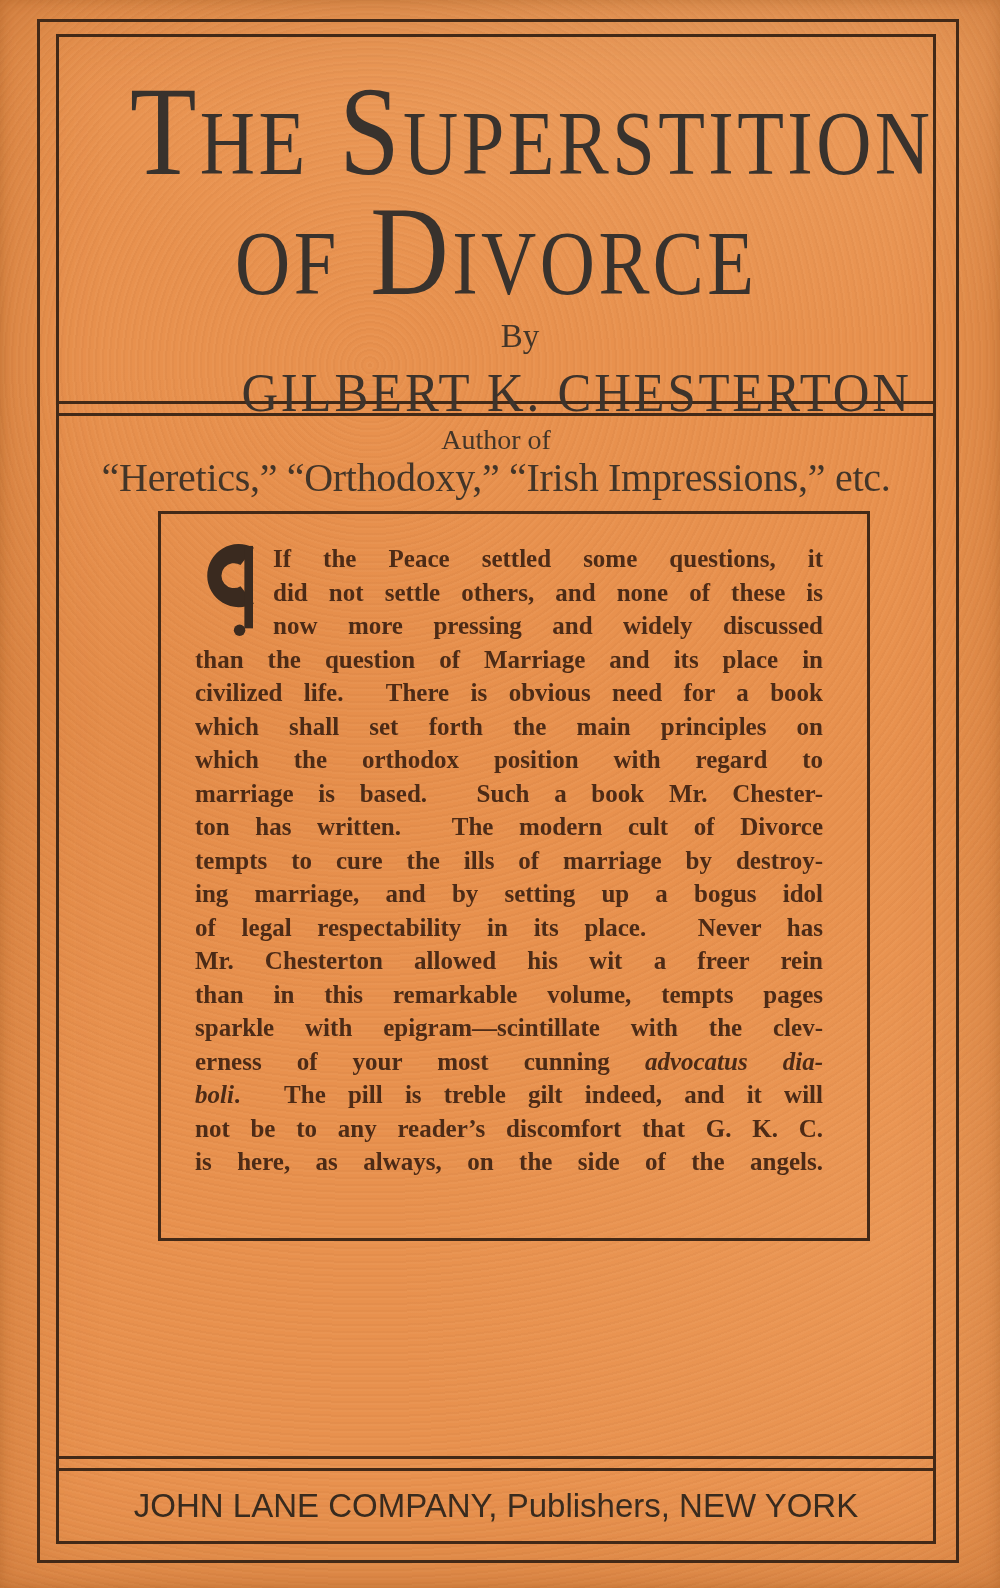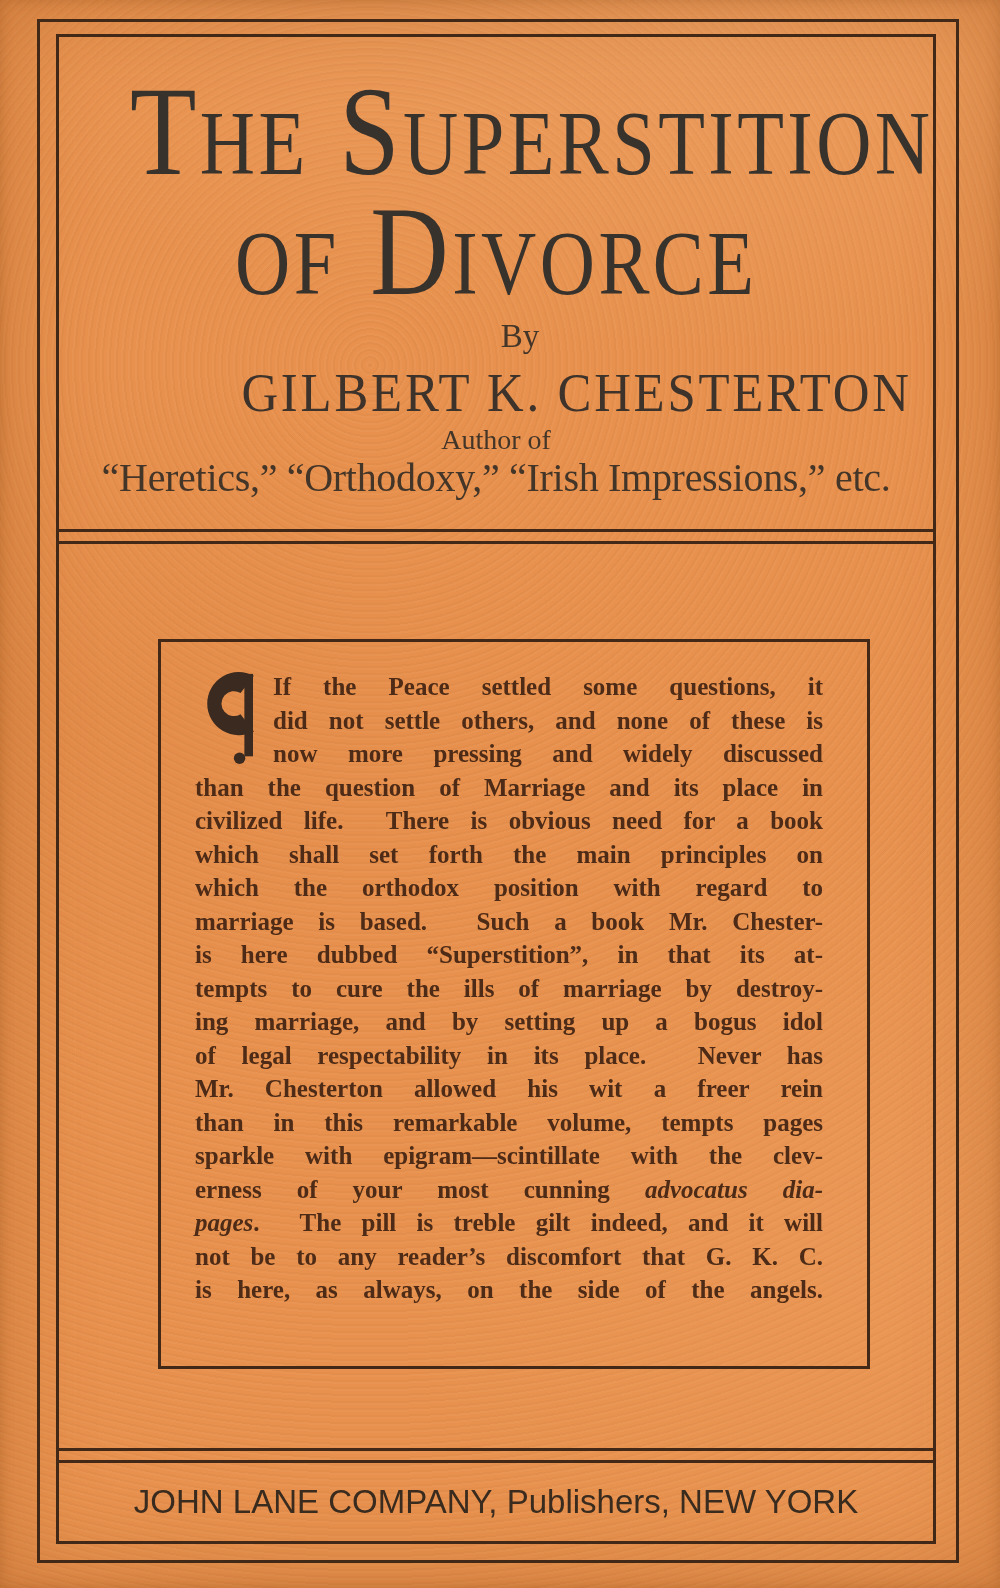--- a/index.html
+++ b/index.html
@@ -28,21 +28,21 @@
   .outer-border{
     position:absolute; left:37px; right:41px; top:19px; bottom:25px;
     border:3px solid var(--ink);
   }
   .inner-border{
     position:absolute; left:16px; right:20px; top:12px; bottom:16px;
     border:3px solid var(--ink);
     display:flex; flex-direction:column;
   }
   
-  .title-block{ height:492px; text-align:center; color:var(--title-ink); }
+  .title-block{ height:364px; text-align:center; color:var(--title-ink); }
   .title-line{ display:block; white-space:nowrap; }
   .squish{ display:inline-block; transform:scaleX(.85); transform-origin:50% 50%; }
   .t1{ font-size:128px; line-height:108px; font-variant:small-caps; letter-spacing:4px; margin-top:40px; }
   .t2{ font-size:128px; line-height:108px; font-variant:small-caps; letter-spacing:4px; margin-top:12px; }
   .by{ font-size:33px; line-height:34px; margin-top:14px; color:#433528;padding-left:48px; }
   .author{ font-size:54px; line-height:56px; letter-spacing:3px; margin-top:12px; color:#3d332b;text-align:right; }
   .author .squish{ transform:scaleX(.94); }
   .author-of{ font-size:28px; line-height:30px; margin-top:4px; color:#433528; }
   .works{ font-size:40px; line-height:34px; margin-top:6px; letter-spacing:-.3px; color:#433528; }
   
@@ -62,21 +62,21 @@
     font-size:25px; line-height:33.5px;
     color:var(--body-ink);
   }
   .bl{ text-align:justify; text-align-last:justify; }
   .bl:last-child{ text-align-last:justify; }
   .bl i{ font-style:italic; }
   .dropcap{ float:left; width:70px; height:92px; margin:2px 8px 0 0; color:#3a2a1f; }
   .dropcap svg{ display:block; width:70px; height:92px; }
   
   .pub-block{
-    height:78px; display:flex; align-items:center; justify-content:center;
+    height:70px; display:flex; align-items:center; justify-content:center;
     font-family:"Liberation Sans", sans-serif;
     font-size:33px; color:var(--pub-ink); letter-spacing:0px; white-space:nowrap;
   }
 </style>
 </head>
 <body>
 
 <div class="cover">
   <div class="outer-border">
     <div class="inner-border">
@@ -106,29 +106,29 @@
             </span>
 
           <div class="bl"><span>If the Peace settled some questions, it</span></div>
               <div class="bl"><span>did not settle others, and none of these is</span></div>
               <div class="bl"><span>now more pressing and widely discussed</span></div>
               <div class="bl"><span>than the question of Marriage and its place in</span></div>
               <div class="bl"><span>civilized life.&nbsp; There is obvious need for a book</span></div>
               <div class="bl"><span>which shall set forth the main principles on</span></div>
               <div class="bl"><span>which the orthodox position with regard to</span></div>
               <div class="bl"><span>marriage is based.&nbsp; Such a book Mr. Chester-</span></div>
-              <div class="bl"><span>is here dubbed “Superstition”, in that its at-</span></div>
+              <div class="bl"><span>ton has written.&nbsp; The modern cult of Divorce</span></div>
               <div class="bl"><span>tempts to cure the ills of marriage by destroy-</span></div>
               <div class="bl"><span>ing marriage, and by setting up a bogus idol</span></div>
               <div class="bl"><span>of legal respectability in its place.&nbsp; Never has</span></div>
               <div class="bl"><span>Mr. Chesterton allowed his wit a freer rein</span></div>
               <div class="bl"><span>than in this remarkable volume, tempts pages</span></div>
               <div class="bl"><span>sparkle with epigram—scintillate with the clev-</span></div>
               <div class="bl"><span>erness of your most cunning </span><i>advocatus dia-</i></div>
-              <div class="bl"><i>pages</i><span>.&nbsp; The pill is treble gilt indeed, and it will</span></div>
+              <div class="bl"><i>boli</i><span>.&nbsp; The pill is treble gilt indeed, and it will</span></div>
               <div class="bl"><span>not be to any reader’s discomfort that G. K. C.</span></div>
               <div class="bl"><span>is here, as always, on the side of the angels.</span></div>
             </div>
         </div>
       </div>
 
       <div class="rule-double">
           <div class="gap"></div>
         </div>
 

